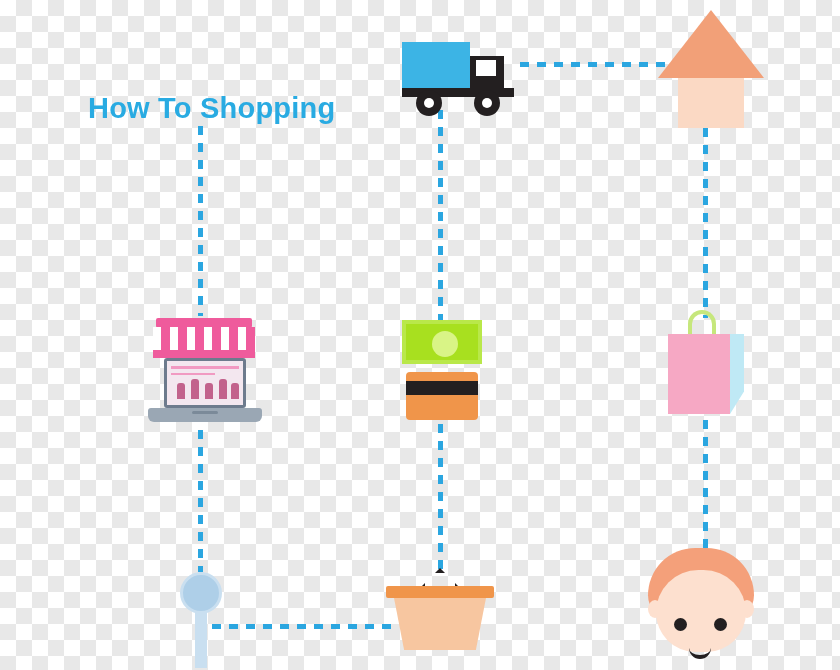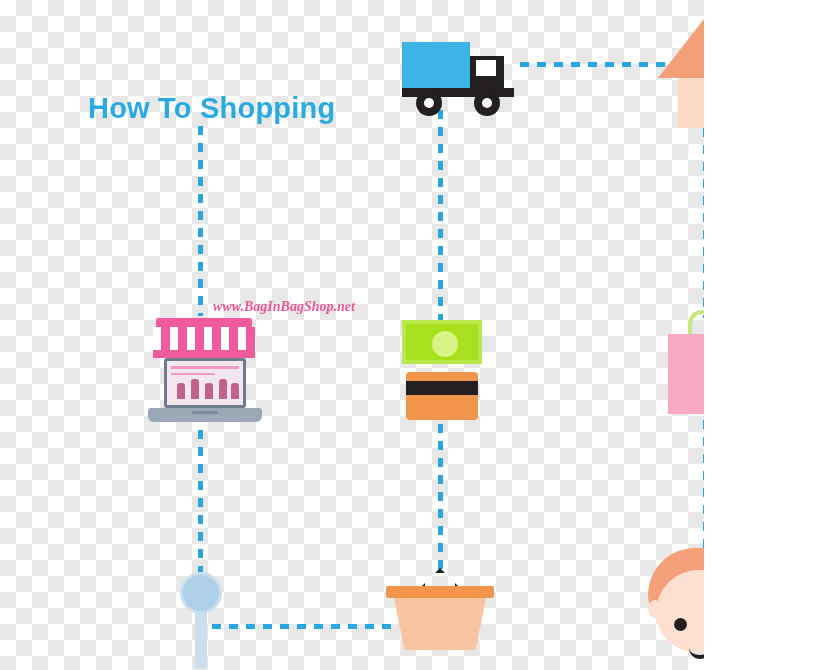--- a/index.html
+++ b/index.html
@@ -7,21 +7,21 @@
     padding: 0;
   }
   body {
     width: 840px;
     height: 670px;
     font-family: "Liberation Sans", sans-serif;
     background: #ffffff;
   }
   #stage {
     position: relative;
-    width: 704px;
+    width: 840px;
     height: 670px;
     overflow: hidden;
     
     background-color: #ffffff;
     background-image:
       linear-gradient(45deg, #e8e8e8 25%, transparent 25%, transparent 75%, #e8e8e8 75%),
       linear-gradient(45deg, #e8e8e8 25%, transparent 25%, transparent 75%, #e8e8e8 75%);
     background-size: 32px 32px;
     background-position: 0 0, 16px 16px;
   }
@@ -256,21 +256,20 @@
   <div class="abs dash-v" style="left:198px; top:430px; height:142px;"></div>
   <div class="abs dash-h" style="left:212px; top:624px; width:186px;"></div>
   <div class="abs dash-v" style="left:438px; top:424px; height:148px;"></div>
   <div class="abs dash-v" style="left:438px; top:110px; height:212px;"></div>
   <div class="abs dash-h" style="left:520px; top:62px; width:190px;"></div>
   <div class="abs dash-v" style="left:703px; top:128px; height:190px;"></div>
   <div class="abs dash-v" style="left:703px; top:420px; height:140px;"></div>
 
   <div class="abs" id="title">How To Shopping</div>
 
-  <div class="abs" id="watermark">www.BagInBagShop.net</div>
 
   <div class="abs" id="store">
     <div class="awning-top"></div>
     <div class="awning">
       <div class="awning-stripes"></div>
     </div>
     <div class="awning-scallop"></div>
     <div class="laptop-lid">
       <div class="laptop-screen">
         <div class="screen-line" style="left:4px; top:5px; width:68px; height:3px;"></div>

